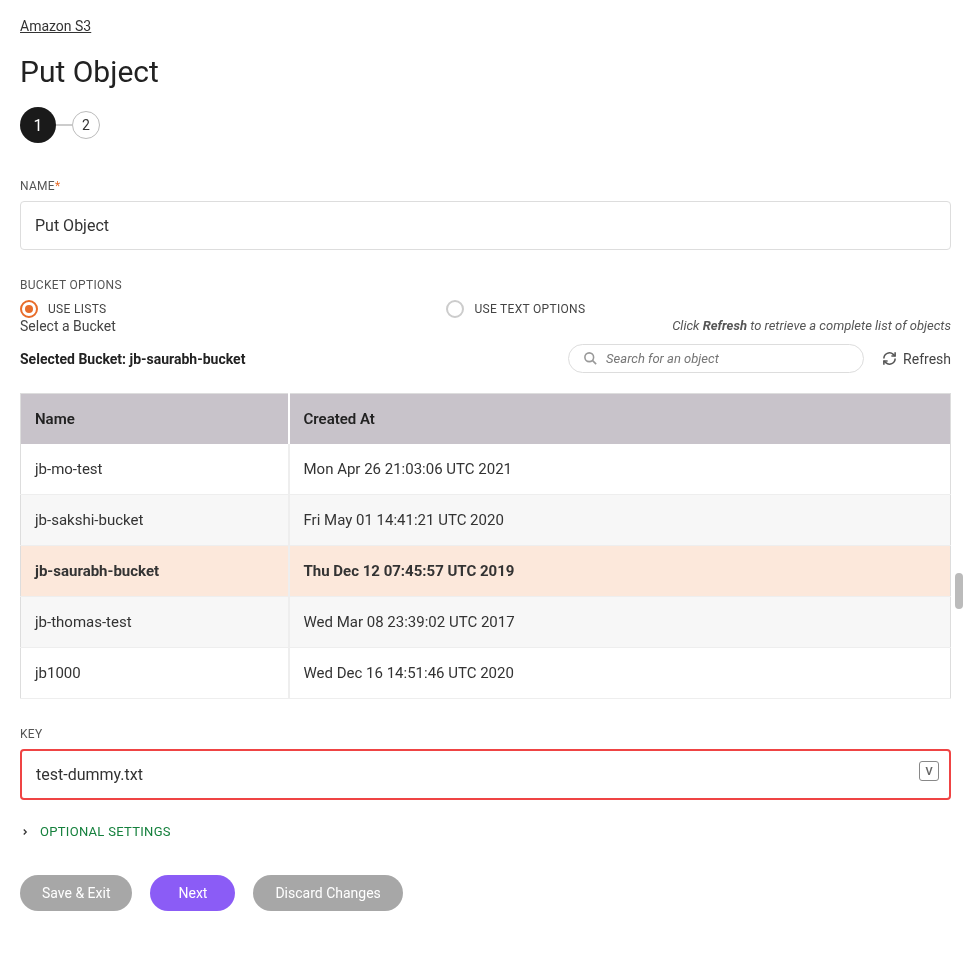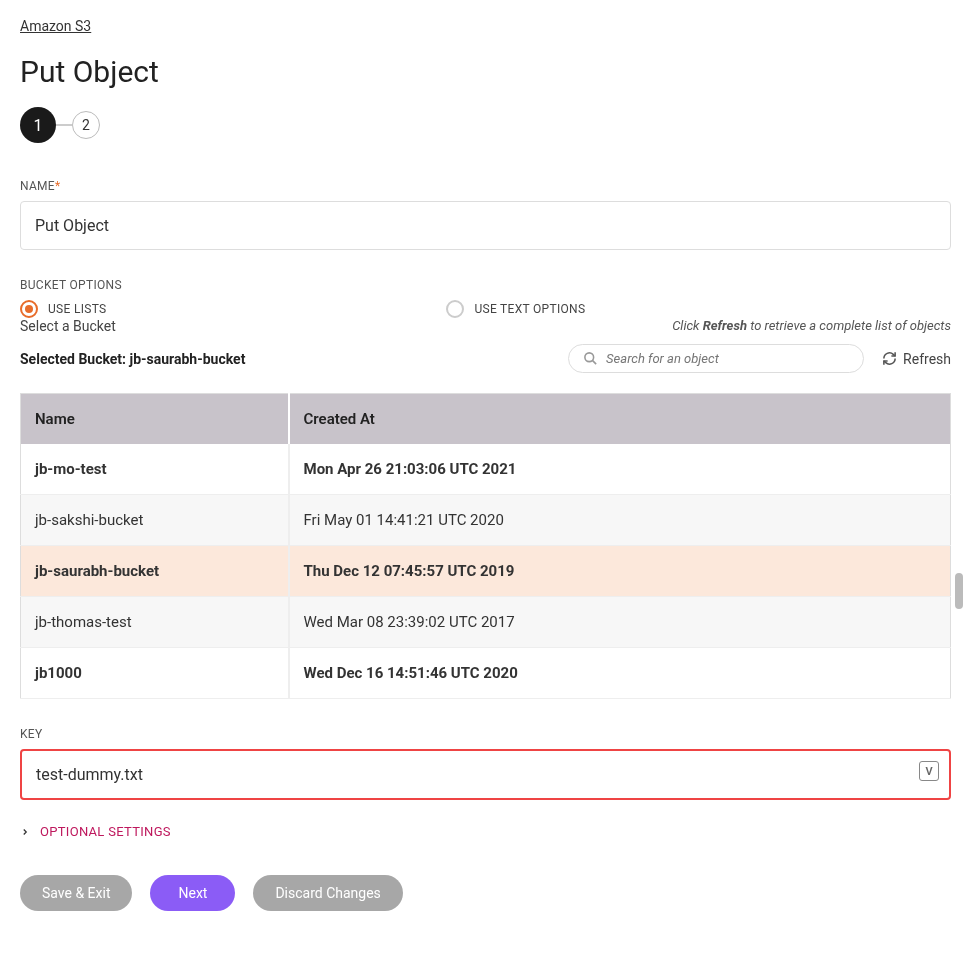--- a/index.html
+++ b/index.html
@@ -32,31 +32,31 @@
     .search-box input { border: none; outline: none; font-size: 13px; font-style: italic; color: #888; flex: 1; margin-left: 8px; font-family: inherit; }
     .search-icon { color: #999; }
     .refresh-btn { display: flex; align-items: center; gap: 6px; color: #444; cursor: pointer; font-size: 14px; }
     .refresh-icon { color: #555; }
     table { width: 100%; border-collapse: collapse; border: 1px solid #ddd; }
     thead th { background: #c8c3ca; text-align: left; padding: 16px 14px; font-size: 15px; font-weight: 600; color: #222; }
     thead th:first-child { border-right: 2px solid #fff; }
     tbody td { padding: 16px 14px; font-size: 15px; border-bottom: 1px solid #eee; }
     tbody td:first-child { border-right: 2px solid #eee; }
     tbody tr { cursor: pointer; }
-    tbody tr.even { background: #fff; font-weight: bold; }
+    tbody tr.even { background: #fff; }
     tbody tr.odd { background: #f7f7f7; }
     tbody tr.selected { background: #fce8db; font-weight: 700; }
     tbody tr.selected td { font-weight: 700; }
     .col-name { width: 268px; }
     .table-wrap { position: relative; margin-bottom: 28px; }
     .scroll-thumb { position: absolute; right: -12px; top: 180px; width: 8px; height: 36px; background: #bbb; border-radius: 4px; }
     .key-wrap { position: relative; }
     .key-input { width: 100%; border: 2px solid #ef4444; border-radius: 4px; padding: 14px 44px 14px 14px; font-size: 16px; color: #333; outline: none; margin-bottom: 24px; font-family: inherit; }
     .key-v { position: absolute; right: 12px; top: 12px; width: 20px; height: 20px; border: 1.5px solid #888; border-radius: 3px; display: flex; align-items: center; justify-content: center; font-size: 11px; color: #666; font-weight: 600; }
-    .optional { display: flex; align-items: center; gap: 10px; font-size: 13px; letter-spacing: 0.3px; color: #be185d; margin-bottom: 36px; cursor: pointer; }
+    .optional { display: flex; align-items: center; gap: 10px; font-size: 13px; letter-spacing: 0.3px; color: #15803d; margin-bottom: 36px; cursor: pointer; }
     .chevron { color: #333; }
     .footer-btns { display: flex; gap: 18px; }
     .btn { border: none; border-radius: 18px; padding: 10px 22px; font-size: 14px; cursor: pointer; font-family: inherit; }
     .btn-grey { background: #a7a7a7; color: #fff; }
     .btn-primary { background: #8b5cf6; color: #fff; padding: 10px 28px; }
     svg { display: block; }
   </style>
 </head>
 <body>
 

